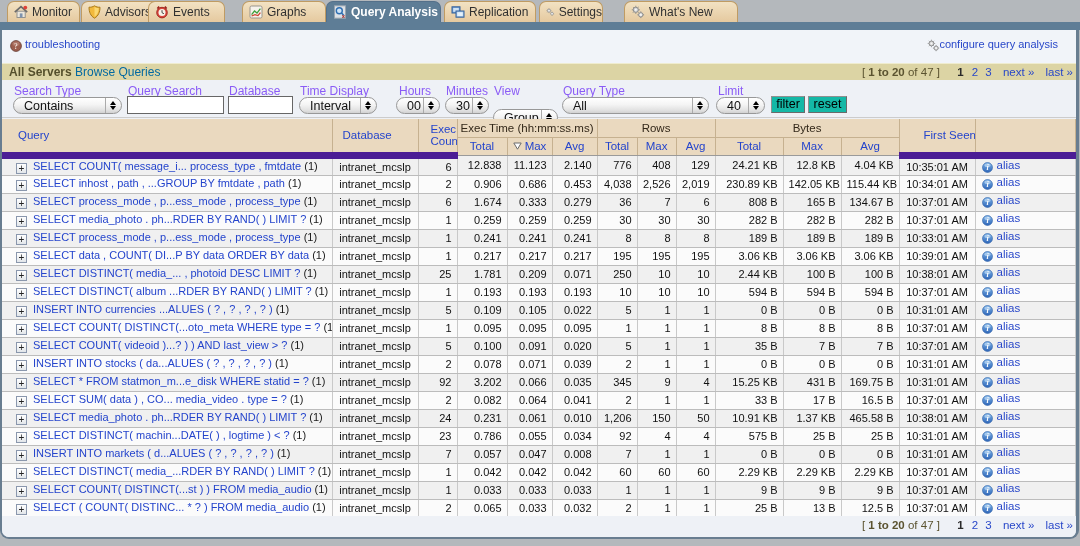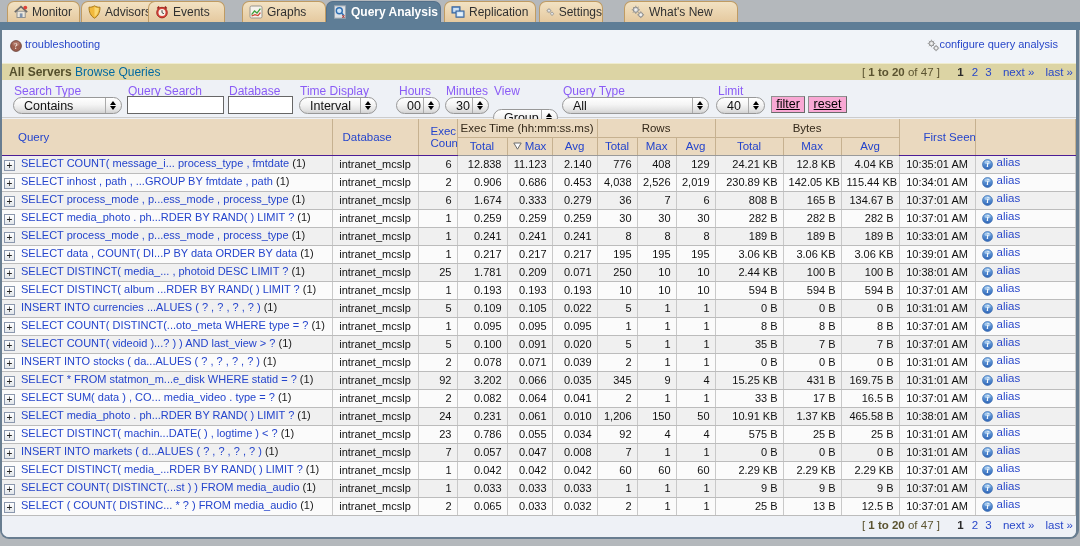--- a/index.html
+++ b/index.html
@@ -22,35 +22,35 @@
 .khaki { top:33px; left:0; width:1074px; height:17px; background:#dcd4a4; border-top:1px solid #efeccf; font-size:12px; }
 .filter { top:50px; left:0; width:1074px; height:38px; background:#eef1f6; border-bottom:1px solid #cccccc; }
 .flabel { position:absolute; top:4px; font-size:12px; color:#8b5cf6; white-space:nowrap; }
 .sel { position:absolute; top:67px; height:17px; border:1px solid #989898; border-radius:8.5px;
   background:linear-gradient(#ffffff,#f4f4f4 45%,#e2e2e2 80%,#d2d2d2); font-size:12.5px; color:#111; }
 .sel .txt { position:absolute; left:10px; top:1px; line-height:14px; white-space:nowrap; }
 .sel .arr { position:absolute; right:0; top:0; bottom:0; width:16px; border-left:1px solid #aaaaaa; }
 .sel .arr:before { content:""; position:absolute; left:4px; top:3px; border:3.5px solid transparent; border-bottom:4.5px solid #000; border-top:none; }
 .sel .arr:after  { content:""; position:absolute; left:4px; bottom:3px; border:3.5px solid transparent; border-top:4.5px solid #000; border-bottom:none; }
 .inp { position:absolute; top:66px; height:18px; border:1.5px solid #666; background:#fff; }
-.btn { position:absolute; top:66px; height:17px; background:#f9a8d4; border:1px solid #909090;
+.btn { position:absolute; top:66px; height:17px; background:#14b8a6; border:1px solid #909090;
   border-right-color:#6a6a6a; border-bottom-color:#6a6a6a; font-size:12.5px; color:#000;
-  text-align:center; line-height:15px;text-decoration:underline; }
+  text-align:center; line-height:15px; }
 
 table { position:absolute; top:89px; left:0; width:1073px; border-collapse:collapse; table-layout:fixed; font-size:11px; }
 th { background:#ead9bf; color:#2444cc; font-weight:normal; font-size:11.5px;
   border-right:1px solid #c6b190; height:18px; padding:0; white-space:nowrap; overflow:hidden; }
 th.grp { color:#33281a; border-bottom:1px solid #c6b190; }
 tr.hdr2 th { border-bottom:1px solid #9a9a9a;margin-left:44px; }
-th.side { border-bottom:1px solid #4c1d95;margin-left:44px; }
+th.side { border-bottom:7px solid #4c1d95;margin-left:44px; }
 td { height:18px; padding:0 5px; border-right:1px solid #c9c9c9; border-bottom:1px solid #bcbcbc;
   color:#111; white-space:nowrap; overflow:hidden; }
 tr.odd td { background:#f0f0f0; }
 tr.even td { background:#fbfbfb; }
-td.q { padding-left:2px; color:#2444cc;margin-left:41px; }
+td.q { padding-left:14px; color:#2444cc;margin-left:41px; }
 td.q b { color:#1a1a1a; font-weight:normal; }
 td.num { text-align:right; }
 td.ctr { text-align:center; }
 td.db { text-align:center; }
 td.al { font-size:11.5px; padding-left:6px; }
 .plus { display:inline-block; width:11px; height:11px; border:1px solid #8a97ad; background:linear-gradient(#ffffff,#e2e6ea);
   color:#222; font-size:10px; line-height:9px; text-align:center; vertical-align:-2px; margin-right:6px; }
 .ibl { display:inline-block; vertical-align:-4px; margin-right:4px; }
 .footer { top:486px; left:0; width:1074px; height:21px; background:#eef1f6; font-size:12px; }
 .pag { white-space:nowrap; font-size:11.5px; }

